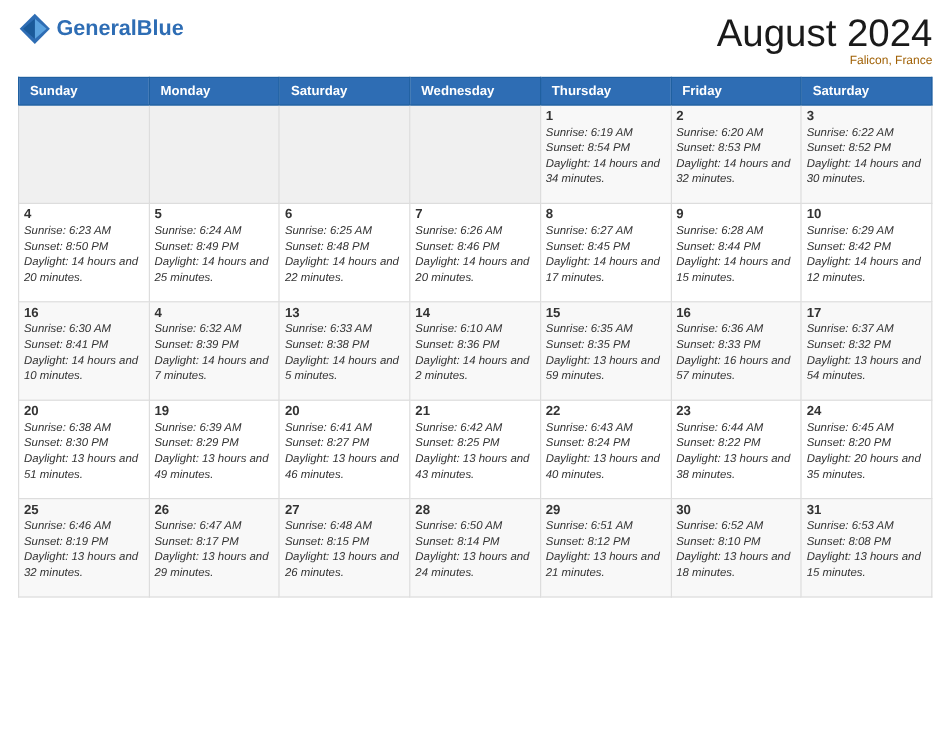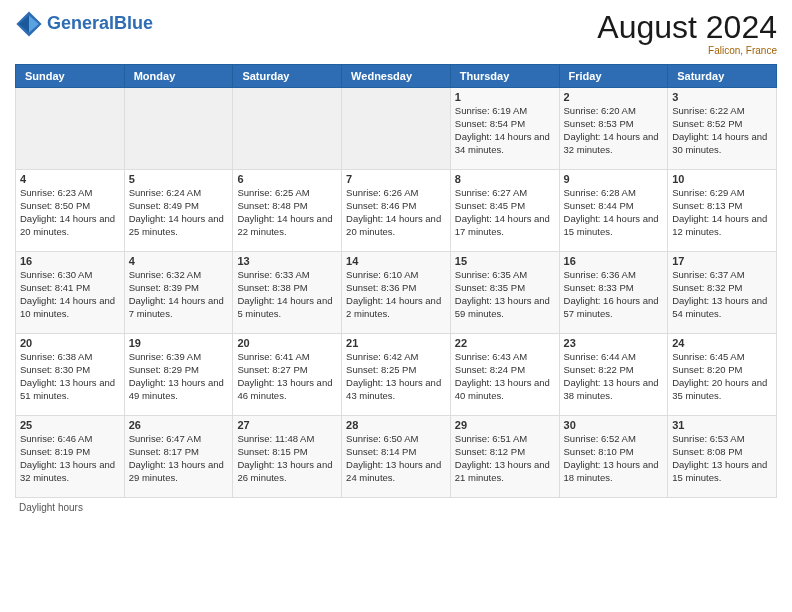--- a/index.html
+++ b/index.html
@@ -81,20 +81,21 @@
       background-color: #ffffff;
     }
     .day-number {
       font-size: 11px;
       font-weight: bold;
       display: block;
       margin-bottom: 2px;
     }
     .cell-content {
       line-height: 1.35;
+      font-style: italic;
     }
     td.empty {
       background-color: #f0f0f0 !important;
     }
   </style>
 </head>
 <body>
 
 <div class="page">
   <div class="header">
@@ -165,21 +166,21 @@
           <td>
             <span class="day-number">8</span>
             <div class="cell-content"><span>Sunrise: 6:27 AM</span><br><span>Sunset: 8:45 PM</span><br><span>Daylight: 14 hours and 17 minutes.</span></div>
           </td>
           <td>
             <span class="day-number">9</span>
             <div class="cell-content"><span>Sunrise: 6:28 AM</span><br><span>Sunset: 8:44 PM</span><br><span>Daylight: 14 hours and 15 minutes.</span></div>
           </td>
           <td>
             <span class="day-number">10</span>
-            <div class="cell-content"><span>Sunrise: 6:29 AM</span><br><span>Sunset: 8:13 PM</span><br><span>Daylight: 14 hours and 12 minutes.</span></div>
+            <div class="cell-content"><span>Sunrise: 6:29 AM</span><br><span>Sunset: 8:42 PM</span><br><span>Daylight: 14 hours and 12 minutes.</span></div>
           </td>
         </tr>
         <tr>
           <td>
             <span class="day-number">16</span>
             <div class="cell-content"><span>Sunrise: 6:30 AM</span><br><span>Sunset: 8:41 PM</span><br><span>Daylight: 14 hours and 10 minutes.</span></div>
           </td>
           <td>
             <span class="day-number">4</span>
             <div class="cell-content"><span>Sunrise: 6:32 AM</span><br><span>Sunset: 8:39 PM</span><br><span>Daylight: 14 hours and 7 minutes.</span></div>
@@ -239,21 +240,21 @@
           <td>
             <span class="day-number">25</span>
             <div class="cell-content"><span>Sunrise: 6:46 AM</span><br><span>Sunset: 8:19 PM</span><br><span>Daylight: 13 hours and 32 minutes.</span></div>
           </td>
           <td>
             <span class="day-number">26</span>
             <div class="cell-content"><span>Sunrise: 6:47 AM</span><br><span>Sunset: 8:17 PM</span><br><span>Daylight: 13 hours and 29 minutes.</span></div>
           </td>
           <td>
             <span class="day-number">27</span>
-            <div class="cell-content"><span>Sunrise: 11:48 AM</span><br><span>Sunset: 8:15 PM</span><br><span>Daylight: 13 hours and 26 minutes.</span></div>
+            <div class="cell-content"><span>Sunrise: 6:48 AM</span><br><span>Sunset: 8:15 PM</span><br><span>Daylight: 13 hours and 26 minutes.</span></div>
           </td>
           <td>
             <span class="day-number">28</span>
             <div class="cell-content"><span>Sunrise: 6:50 AM</span><br><span>Sunset: 8:14 PM</span><br><span>Daylight: 13 hours and 24 minutes.</span></div>
           </td>
           <td>
             <span class="day-number">29</span>
             <div class="cell-content"><span>Sunrise: 6:51 AM</span><br><span>Sunset: 8:12 PM</span><br><span>Daylight: 13 hours and 21 minutes.</span></div>
           </td>
           <td>
@@ -261,16 +262,13 @@
             <div class="cell-content"><span>Sunrise: 6:52 AM</span><br><span>Sunset: 8:10 PM</span><br><span>Daylight: 13 hours and 18 minutes.</span></div>
           </td>
           <td>
             <span class="day-number">31</span>
             <div class="cell-content"><span>Sunrise: 6:53 AM</span><br><span>Sunset: 8:08 PM</span><br><span>Daylight: 13 hours and 15 minutes.</span></div>
           </td>
         </tr>
       </tbody>
   </table>
 
-  <div style="font-size:10px; color:#555; margin-top:4px; padding-left:4px;">
-    <span>Daylight hours</span>
-  </div>
 </div>
 
 </body></html>

